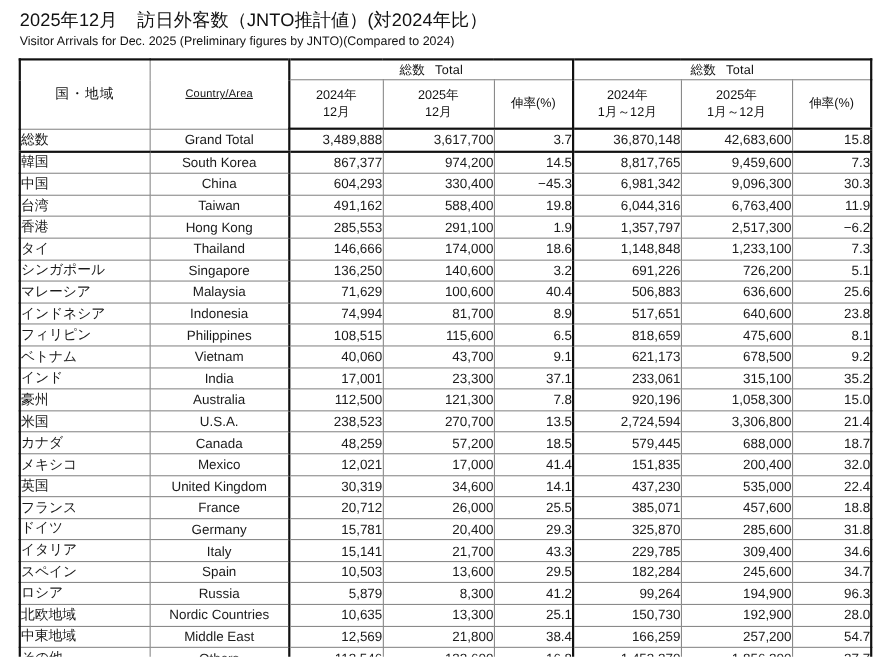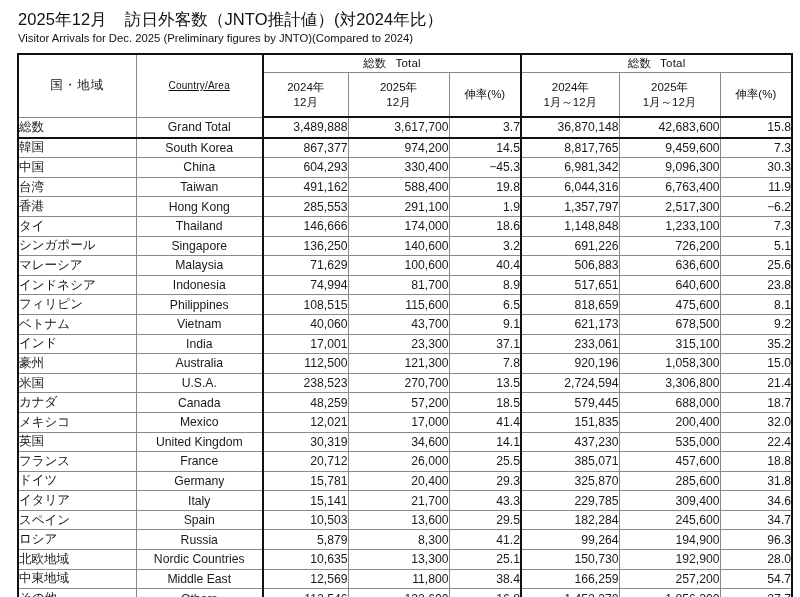--- a/index.html
+++ b/index.html
@@ -435,21 +435,21 @@
           <td class="num">13,300</td>
           <td class="num sep-right">25.1</td>
           <td class="num">150,730</td>
           <td class="num">192,900</td>
           <td class="num">28.0</td>
         </tr>
         <tr>
           <td class="jp">中東地域</td>
           <td class="en">Middle East</td>
           <td class="num sep-left">12,569</td>
-          <td class="num">11,800</td>
+          <td class="num">21,800</td>
           <td class="num sep-right">38.4</td>
           <td class="num">166,259</td>
           <td class="num">257,200</td>
           <td class="num">54.7</td>
         </tr>
         <tr>
           <td class="jp">その他</td>
           <td class="en">Others</td>
           <td class="num sep-left">113,546</td>
           <td class="num">132,600</td>

